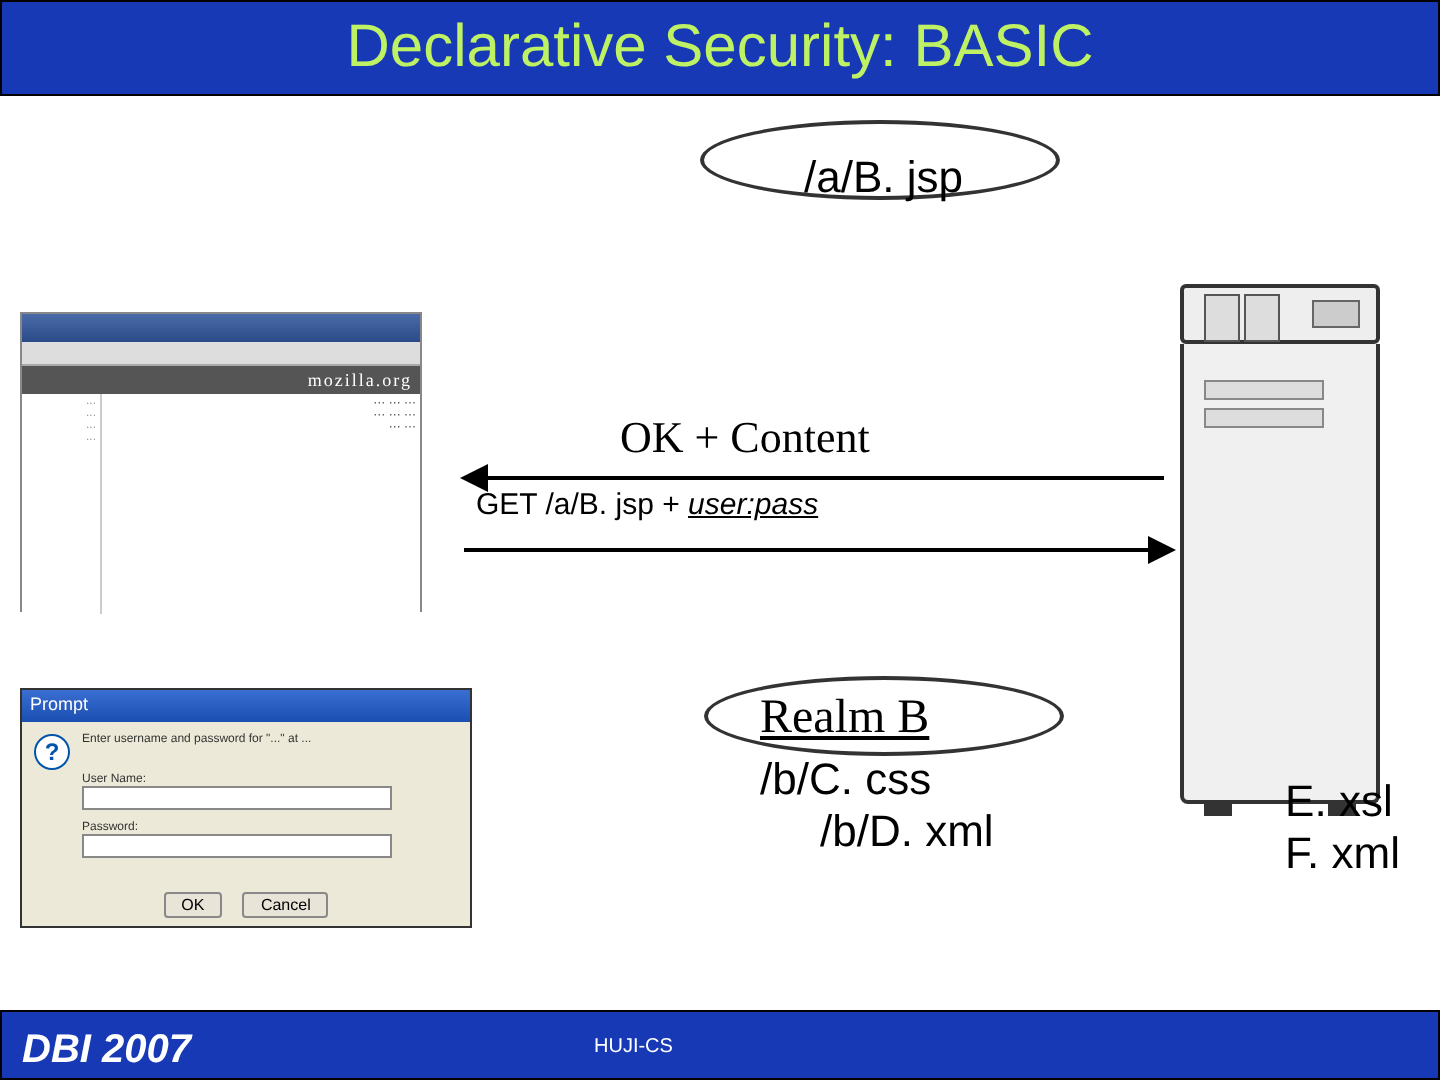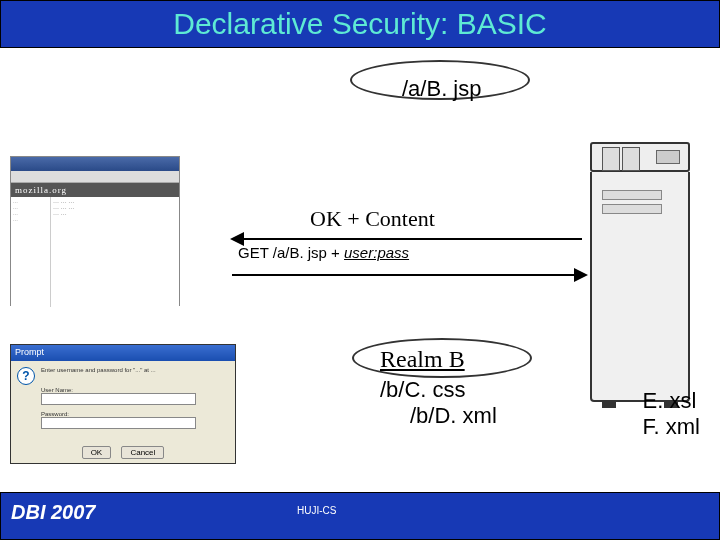--- a/index.html
+++ b/index.html
@@ -1,19 +1,19 @@
 <!DOCTYPE html>
 <html><head>
 <meta charset="utf-8">
 <style>
 * { margin: 0; padding: 0; box-sizing: border-box; }
 body { width: 720px; height: 540px; font-family: Arial, sans-serif; position: relative; background: #fff; }
-.header { background: #1739b5; color: #5eead4; text-align: center; padding: 6px 0; font-size: 30px; font-family: Arial, sans-serif; border: 1px solid #000; }
+.header { background: #1739b5; color: #bef264; text-align: center; padding: 6px 0; font-size: 30px; font-family: Arial, sans-serif; border: 1px solid #000; }
 .content { position: relative; width: 100%; height: 445px; }
-.browser1 { position: absolute; left: 10px; top: 108px; width: 170px; height: 150px; border: 1px solid #888; background: #f0f0f0; }
+.browser1 { position: absolute; left: 10px; top: 108px; width: 201px; height: 150px; border: 1px solid #888; background: #f0f0f0; text-align: right; }
 .browser1 .bar { height: 14px; background: linear-gradient(#4a6aa8, #2a4a88); }
 .browser1 .toolbar { height: 12px; background: #ddd; border-bottom: 1px solid #aaa; }
 .browser1 .body { display: flex; height: 110px; background: #fff; }
 .browser1 .side { width: 40px; background: #fff; border-right: 1px solid #ccc; font-size: 5px; padding: 2px; color: #666; line-height: 6px; overflow: hidden; }
 .browser1 .main { flex: 1; background: #fff; padding: 2px; font-size: 6px; color: #444; overflow: hidden; }
 .browser1 .logo { background: #555; color: #fff; font-size: 9px; padding: 2px 4px; font-family: serif; letter-spacing: 1px; }
 .dialog { position: absolute; left: 10px; top: 296px; width: 226px; height: 120px; border: 1px solid #333; background: #ece9d8; font-size: 8px; }
 .dialog .titlebar { background: linear-gradient(#3a6ed0, #1a4eb0); color: #fff; padding: 2px 4px; font-size: 9px; height: 16px; }
 .dialog .q { position: absolute; left: 6px; top: 22px; width: 18px; height: 18px; border-radius: 50%; border: 1px solid #05a; background: #fff; color: #05a; text-align: center; line-height: 16px; font-weight: bold; font-size: 12px; }
 .dialog .msg { position: absolute; left: 30px; top: 22px; font-size: 6px; color: #333; width: 170px; }
@@ -47,21 +47,21 @@
 .arrow-line { position: absolute; background: #000; height: 2px; }
 .arrow-left::before { content: ''; position: absolute; left: -2px; top: -6px; border-right: 14px solid #000; border-top: 7px solid transparent; border-bottom: 7px solid transparent; }
 .arrow-right::after { content: ''; position: absolute; right: -2px; top: -6px; border-left: 14px solid #000; border-top: 7px solid transparent; border-bottom: 7px solid transparent; }
 .line1 { left: 232px; top: 190px; width: 350px; }
 .line2 { left: 232px; top: 226px; width: 354px; }
 .msg-text { position: absolute; font-family: "Times New Roman", serif; font-size: 22px; text-align: center; }
 .msg1 { left: 310px; top: 158px; }
 .msg2 { left: 238px; top: 196px; font-family: Liberation Sans, sans-serif; font-size: 15px; font-style: normal; }
 .msg2 .up { font-style: italic; text-decoration: underline; }
 .extra-files { position: absolute; right: 20px; top: 340px; font-family: Arial, sans-serif; font-size: 22px; line-height: 26px; color: #000; }
-.footer { position: absolute; bottom: 0; left: 0; right: 0; height: 48px; background: #1739b5; color: #fff; border: 1px solid #000; padding-left: 44px; }
+.footer { position: absolute; bottom: 0; left: 0; right: 0; height: 35px; background: #1739b5; color: #fff; border: 1px solid #000; padding-left: 44px; }
 .footer .dbi { position: absolute; left: 10px; top: 8px; font-size: 20px; font-weight: bold; font-style: italic; font-family: Arial, sans-serif; }
 .footer .huji { position: absolute; left: 280px; top: 12px; font-size: 10px; margin-left: 16px; }
 </style>
 </head>
 <body>
 
 <div class="header">Declarative Security: BASIC</div>
 
 <div class="content">
 

